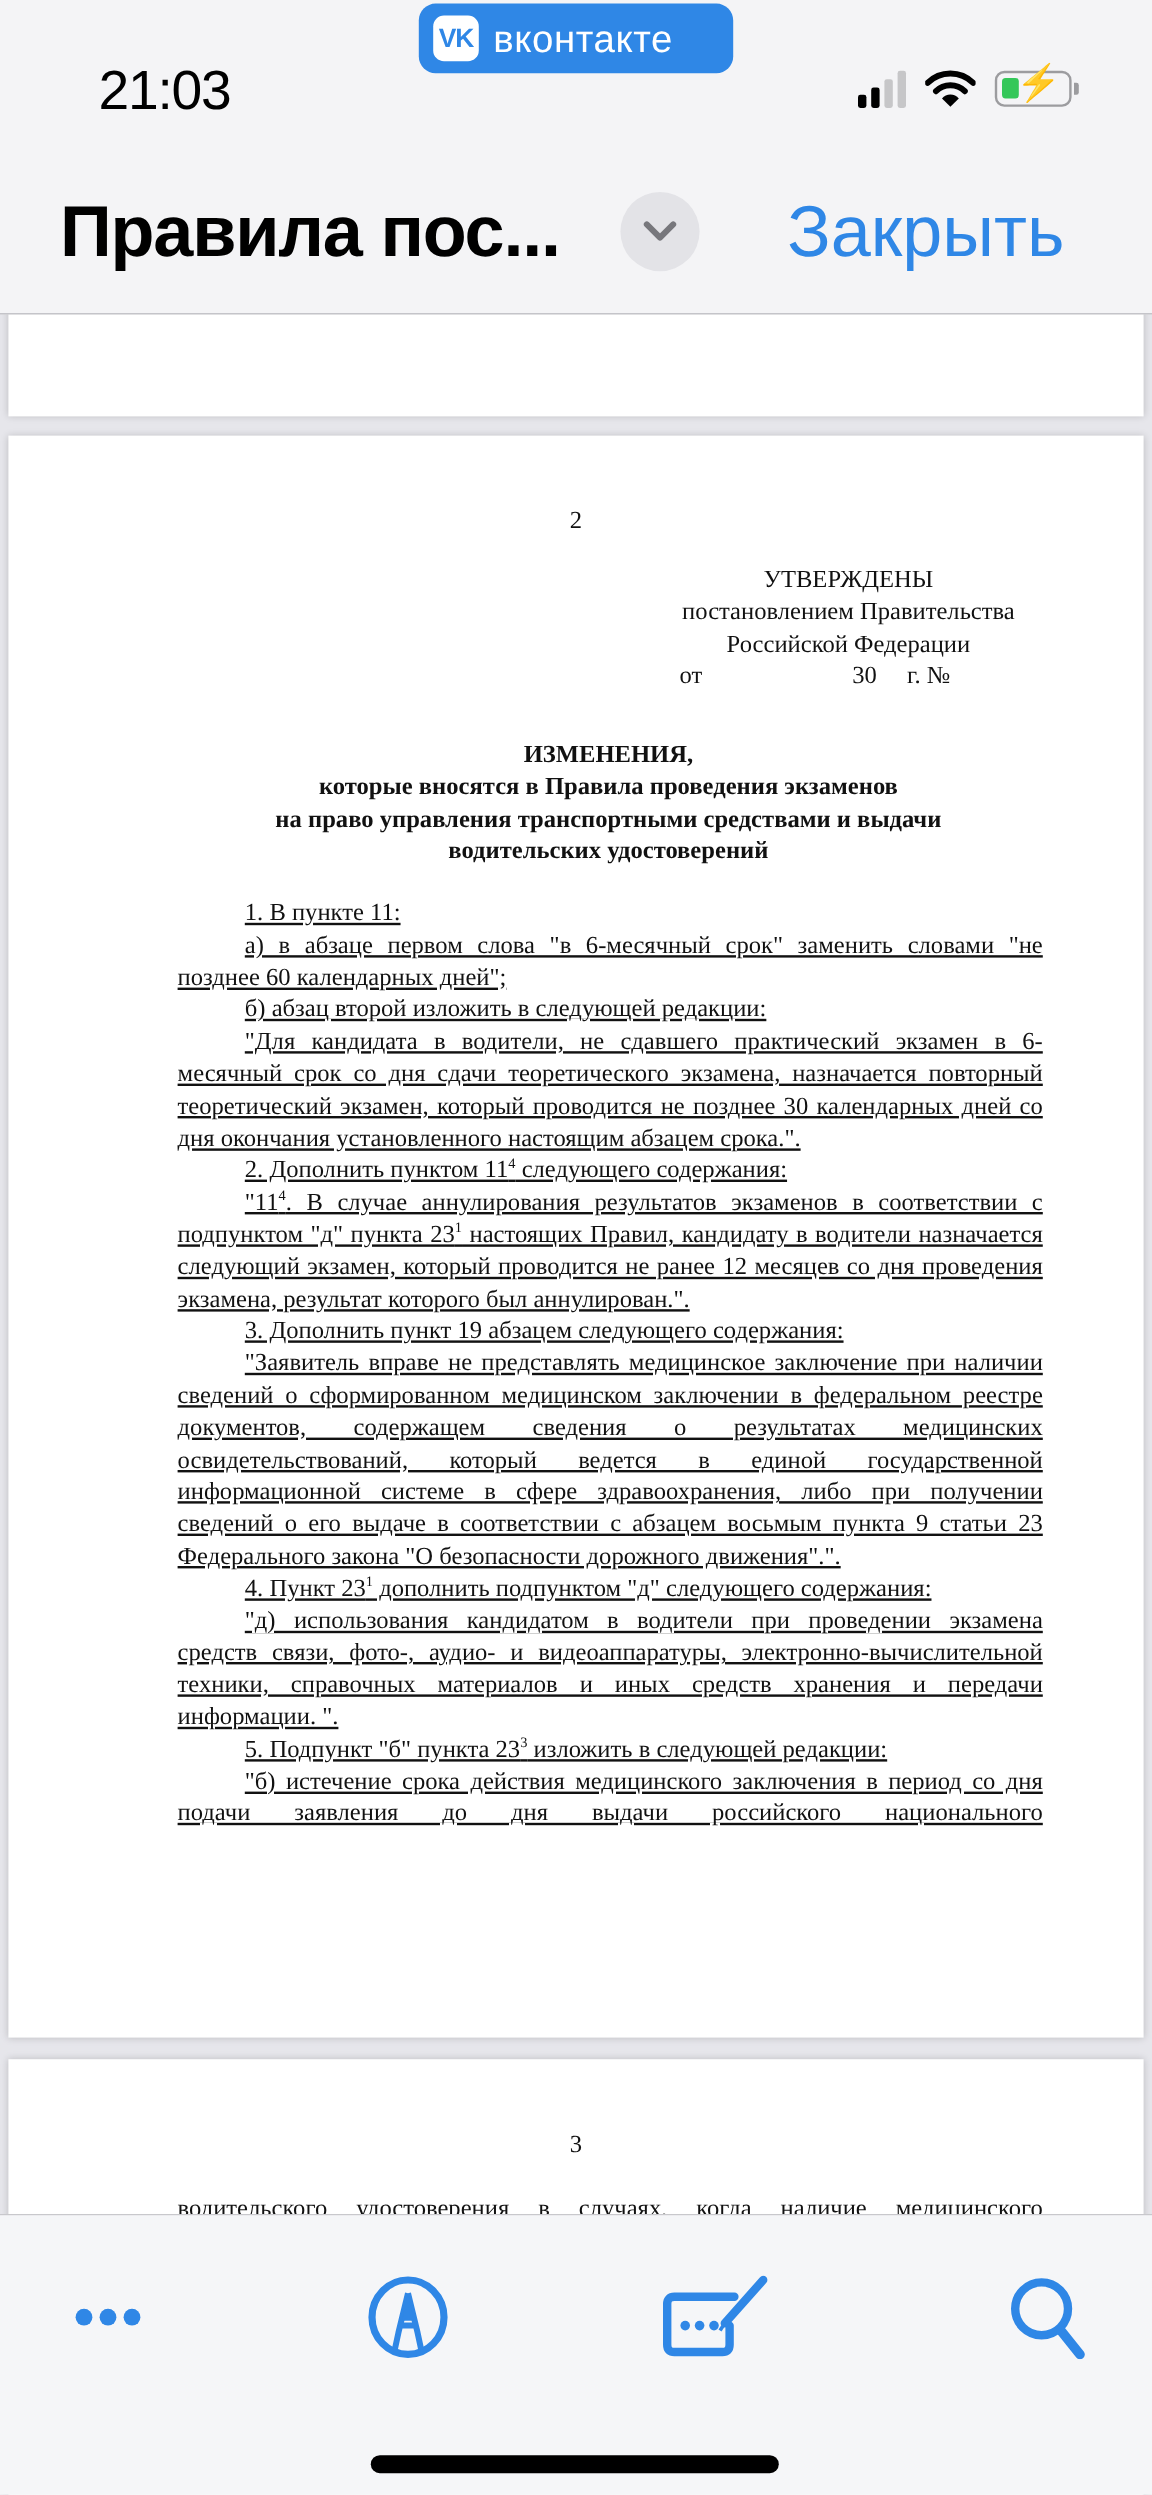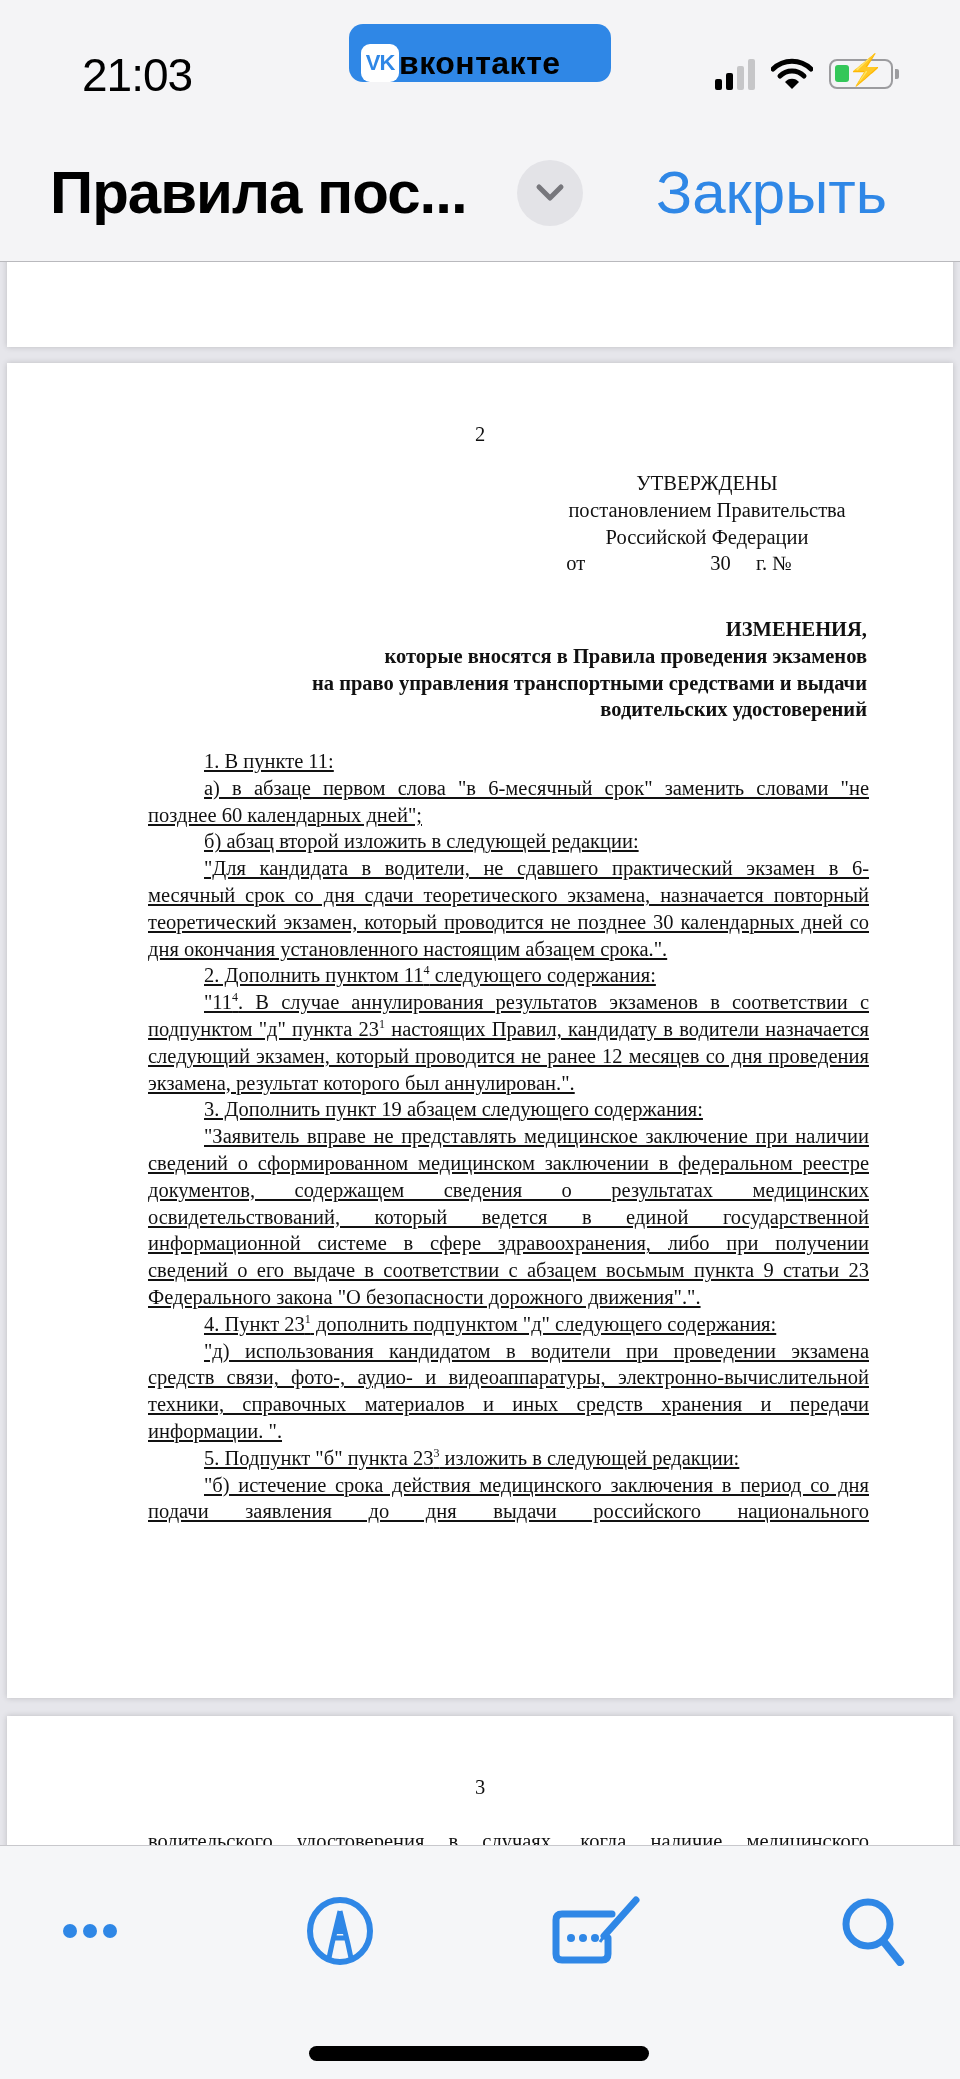--- a/index.html
+++ b/index.html
@@ -2,23 +2,23 @@
 <html><head>
 <meta charset="utf-8">
 <style>
   * { box-sizing: border-box; margin: 0; padding: 0; }
   html, body { width: 960px; height: 2079px; overflow: hidden; background: #e6e6eb; }
   body { position: relative; font-family: "Liberation Sans", sans-serif; }
 
   
   .topbar { position: absolute; left: 0; top: 0; width: 960px; height: 262px; background: #f4f4f6; border-bottom: 1px solid #b9b9bd; z-index: 5; }
   .time { position: absolute; left: 82px; top: 48px; font-size: 46px; font-weight: normal; color: #000; letter-spacing: -1px; }
-  .vk-pill { position: absolute; left: 349px; top: 24px; width: 262px; height: 58px; background: #2f87e6; border-radius: 14px; display: flex; align-items: flex-end; padding-left: 12px; }
+  .vk-pill { position: absolute; left: 349px; top: 3px; width: 262px; height: 58px; background: #2f87e6; border-radius: 14px; display: flex; align-items: center; padding-left: 12px; }
   .vk-logo { width: 38px; height: 38px; background: #fff; border-radius: 9px; color: #2f87e6; font-weight: bold; font-size: 22px; display: flex; align-items: center; justify-content: center; letter-spacing: -1px; }
-  .vk-text { color: #000000; font-size: 32px; font-weight: bold; letter-spacing: 0.5px; }
+  .vk-text { color: #ffffff; font-size: 32px; margin-left: 12px; font-weight: normal; letter-spacing: 0.5px; }
   .status-icons { position: absolute; left: 715px; top: 58px; display: flex; align-items: center; gap: 16px; }
   .signal { display: flex; align-items: flex-end; gap: 4px; height: 32px; }
   .signal span { width: 7px; border-radius: 2px; background: #000; }
   .signal span.off { background: #c6c6c8; }
   .battery { position: relative; width: 64px; height: 30px; border: 2.5px solid #9c9c9f; border-radius: 8px; }
   .battery .fill { position: absolute; left: 4px; top: 4px; width: 14px; height: 17px; background: #34c759; border-radius: 3px; }
   .battery .bolt { position: absolute; left: 16px; top: -6px; font-size: 30px; color: #000; line-height: 1; }
   .battery .nub { position: absolute; right: -8px; top: 8px; width: 4px; height: 10px; background: #9c9c9f; border-radius: 0 2px 2px 0; }
 
   .doc-title { position: absolute; left: 50px; top: 158px; font-size: 60px; font-weight: bold; color: #000; letter-spacing: -1px; }
@@ -27,21 +27,21 @@
 
   
   .page { position: absolute; left: 7px; width: 946px; background: #fff; box-shadow: 0 0 6px rgba(0,0,0,0.18); }
   .page-prev { top: 200px; height: 147px; }
   .page-2 { top: 363px; height: 1335px; }
   .page-3 { top: 1716px; height: 400px; }
 
   .pdf { font-family: "Liberation Serif", serif; color: #111; font-size: 20.5px; line-height: 26.8px; }
   .page-num { position: absolute; width: 100%; text-align: center; }
   .approved { position: absolute; left: 500px; width: 400px; text-align: center; }
-  .heading { position: absolute; left: 140px; width: 720px; text-align: right; font-weight: bold; }
+  .heading { position: absolute; left: 140px; width: 720px; text-align: center; font-weight: bold; }
   .body { position: absolute; left: 141px; width: 721px; text-decoration: underline; }
   .body p { text-align: justify; text-align-last: left; }
   .body p.ind { text-indent: 56px; }
   sup { font-size: 12px; line-height: 0; vertical-align: 8px; }
 
   .page3-line { position: absolute; left: 141px; width: 721px; top: 112px; text-align: justify; text-align-last: justify; }
 
   
   .toolbar { position: absolute; left: 0; top: 1845px; width: 960px; height: 234px; background: #f5f6f8; border-top: 1px solid #c8c8cc; z-index: 5; }
   .tb-btn { position: absolute; top: 50px; height: 70px; display: flex; align-items: center; justify-content: center; }

